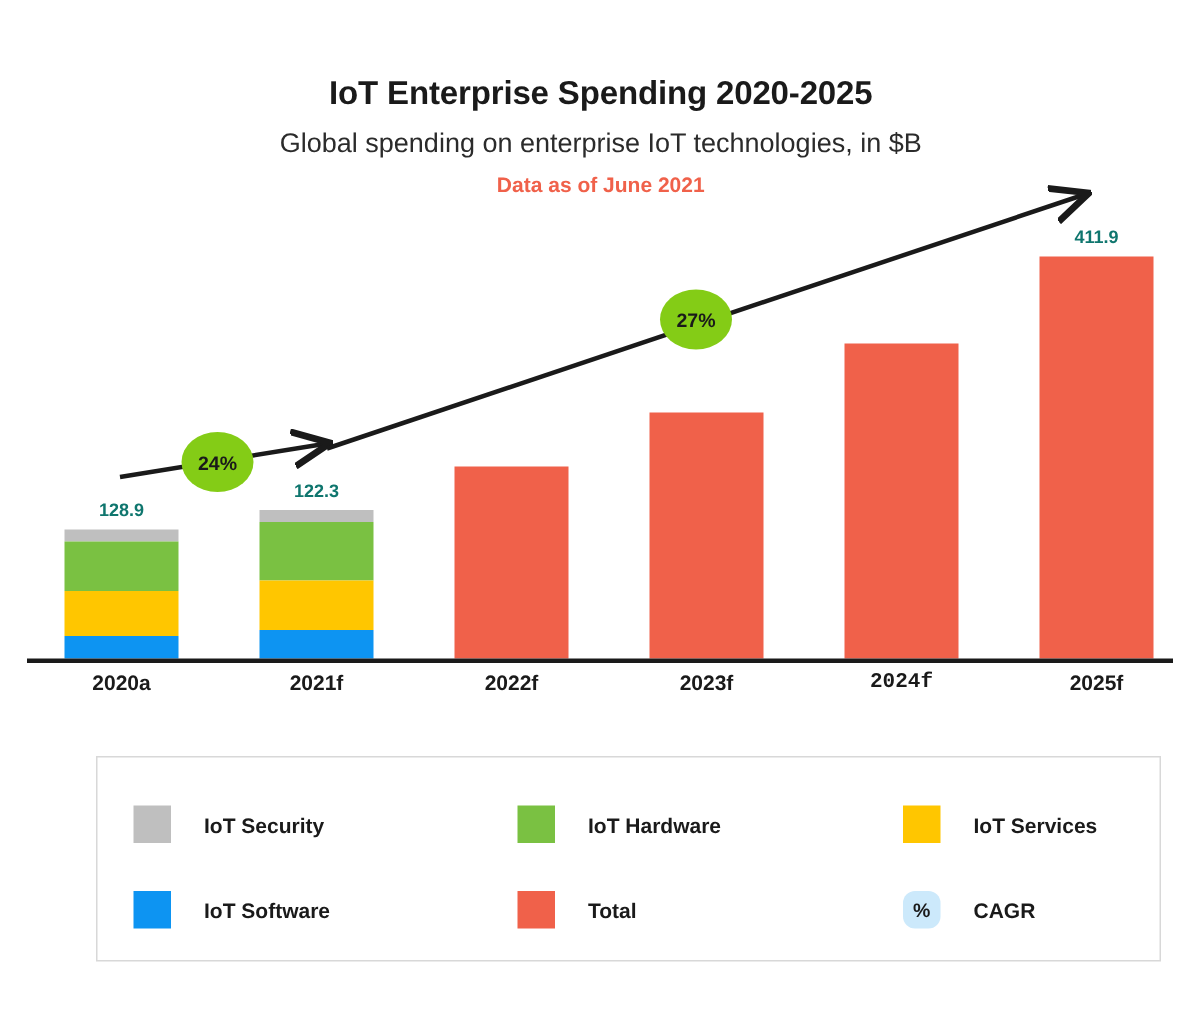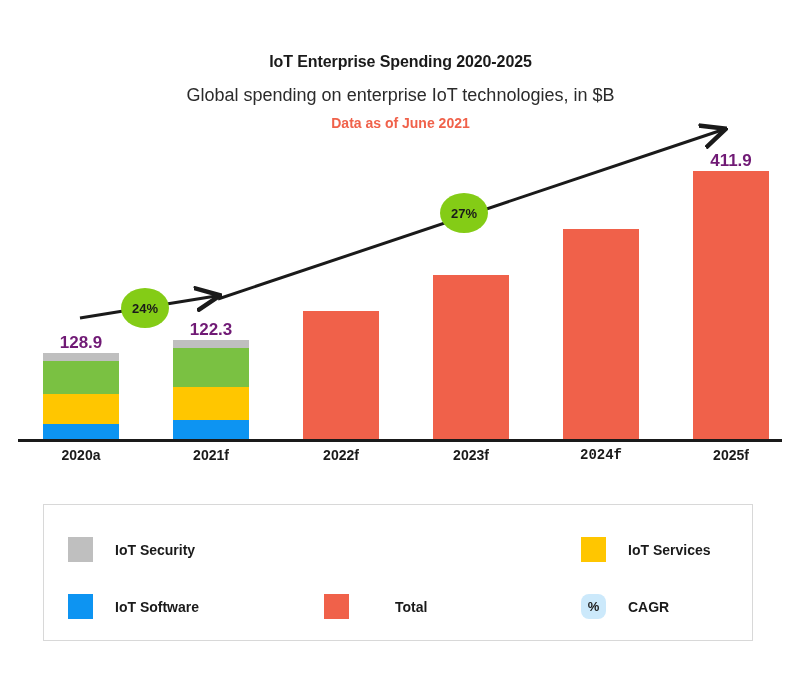--- a/index.html
+++ b/index.html
@@ -24,21 +24,21 @@
 
   
   .title-block {
     position: absolute;
     left: 0;
     top: 48px;
     width: 801px;
     text-align: center;
   }
   .chart-title {
-    font-size: 16px;
+    font-size: 22px;
     font-weight: bold;
     color: #1a1a1a;
     letter-spacing: -0.1px;
     line-height: 28px;
   }
   .chart-subtitle {
     font-size: 18px;
     font-weight: normal;
     color: #2b2b2b;
     line-height: 26px;
@@ -69,23 +69,23 @@
     background: #1a1a1a;
   }
   .seg {
     position: absolute;
     left: 0;
     width: 100%;
   }
 
   .value-label {
     position: absolute;
-    font-size: 17px;
-    font-weight: bold;
-    color: #701a75;
+    font-size: 12px;
+    font-weight: bold;
+    color: #0f766e;
     text-align: center;
     white-space: nowrap;
   }
 
   .tick-label {
     position: absolute;
     top: 447px;
     font-size: 14px;
     font-weight: bold;
     color: #1a1a1a;
@@ -101,21 +101,21 @@
     align-items: center;
     justify-content: center;
     font-size: 13px;
     font-weight: bold;
     color: #1a1a1a;
   }
 
   
   .legend-box {
     position: absolute;
-    left: 43px;
+    left: 64px;
     top: 504px;
     width: 710px;
     height: 137px;
     border: 1px solid #d8d8d8;
     background: #ffffff;
     box-sizing: border-box;
   }
   .legend-item {
     position: absolute;
     display: flex;
@@ -205,32 +205,36 @@
     <div class="tick-label" style="left:688px; width:86px;">2025f</div>
   </div>
 
   <div class="legend-box">
 
     <div class="legend-item" style="left:24px; top:32px;">
       <div class="legend-swatch" style="background:#bfbfbf;"></div>
       <div class="legend-label">IoT Security</div>
     </div>
 
+    <div class="legend-item" style="left:280px; top:32px;">
+      <div class="legend-swatch" style="background:#7ac142;"></div>
+      <div class="legend-label">IoT Hardware</div>
+    </div>
 
     <div class="legend-item" style="left:537px; top:32px;">
       <div class="legend-swatch" style="background:#ffc600;"></div>
       <div class="legend-label">IoT Services</div>
     </div>
 
     <div class="legend-item" style="left:24px; top:89px;">
       <div class="legend-swatch" style="background:#0d94f2;"></div>
       <div class="legend-label">IoT Software</div>
     </div>
 
-    <div class="legend-item" style="left:280px; top:89px;gap:24px;">
+    <div class="legend-item" style="left:280px; top:89px;">
       <div class="legend-swatch" style="background:#f0614a;"></div>
       <div class="legend-label">Total</div>
     </div>
 
     <div class="legend-item" style="left:537px; top:89px;">
       <div class="legend-swatch round" style="background:#cce9fb;">%</div>
       <div class="legend-label">CAGR</div>
     </div>
 
   </div>

